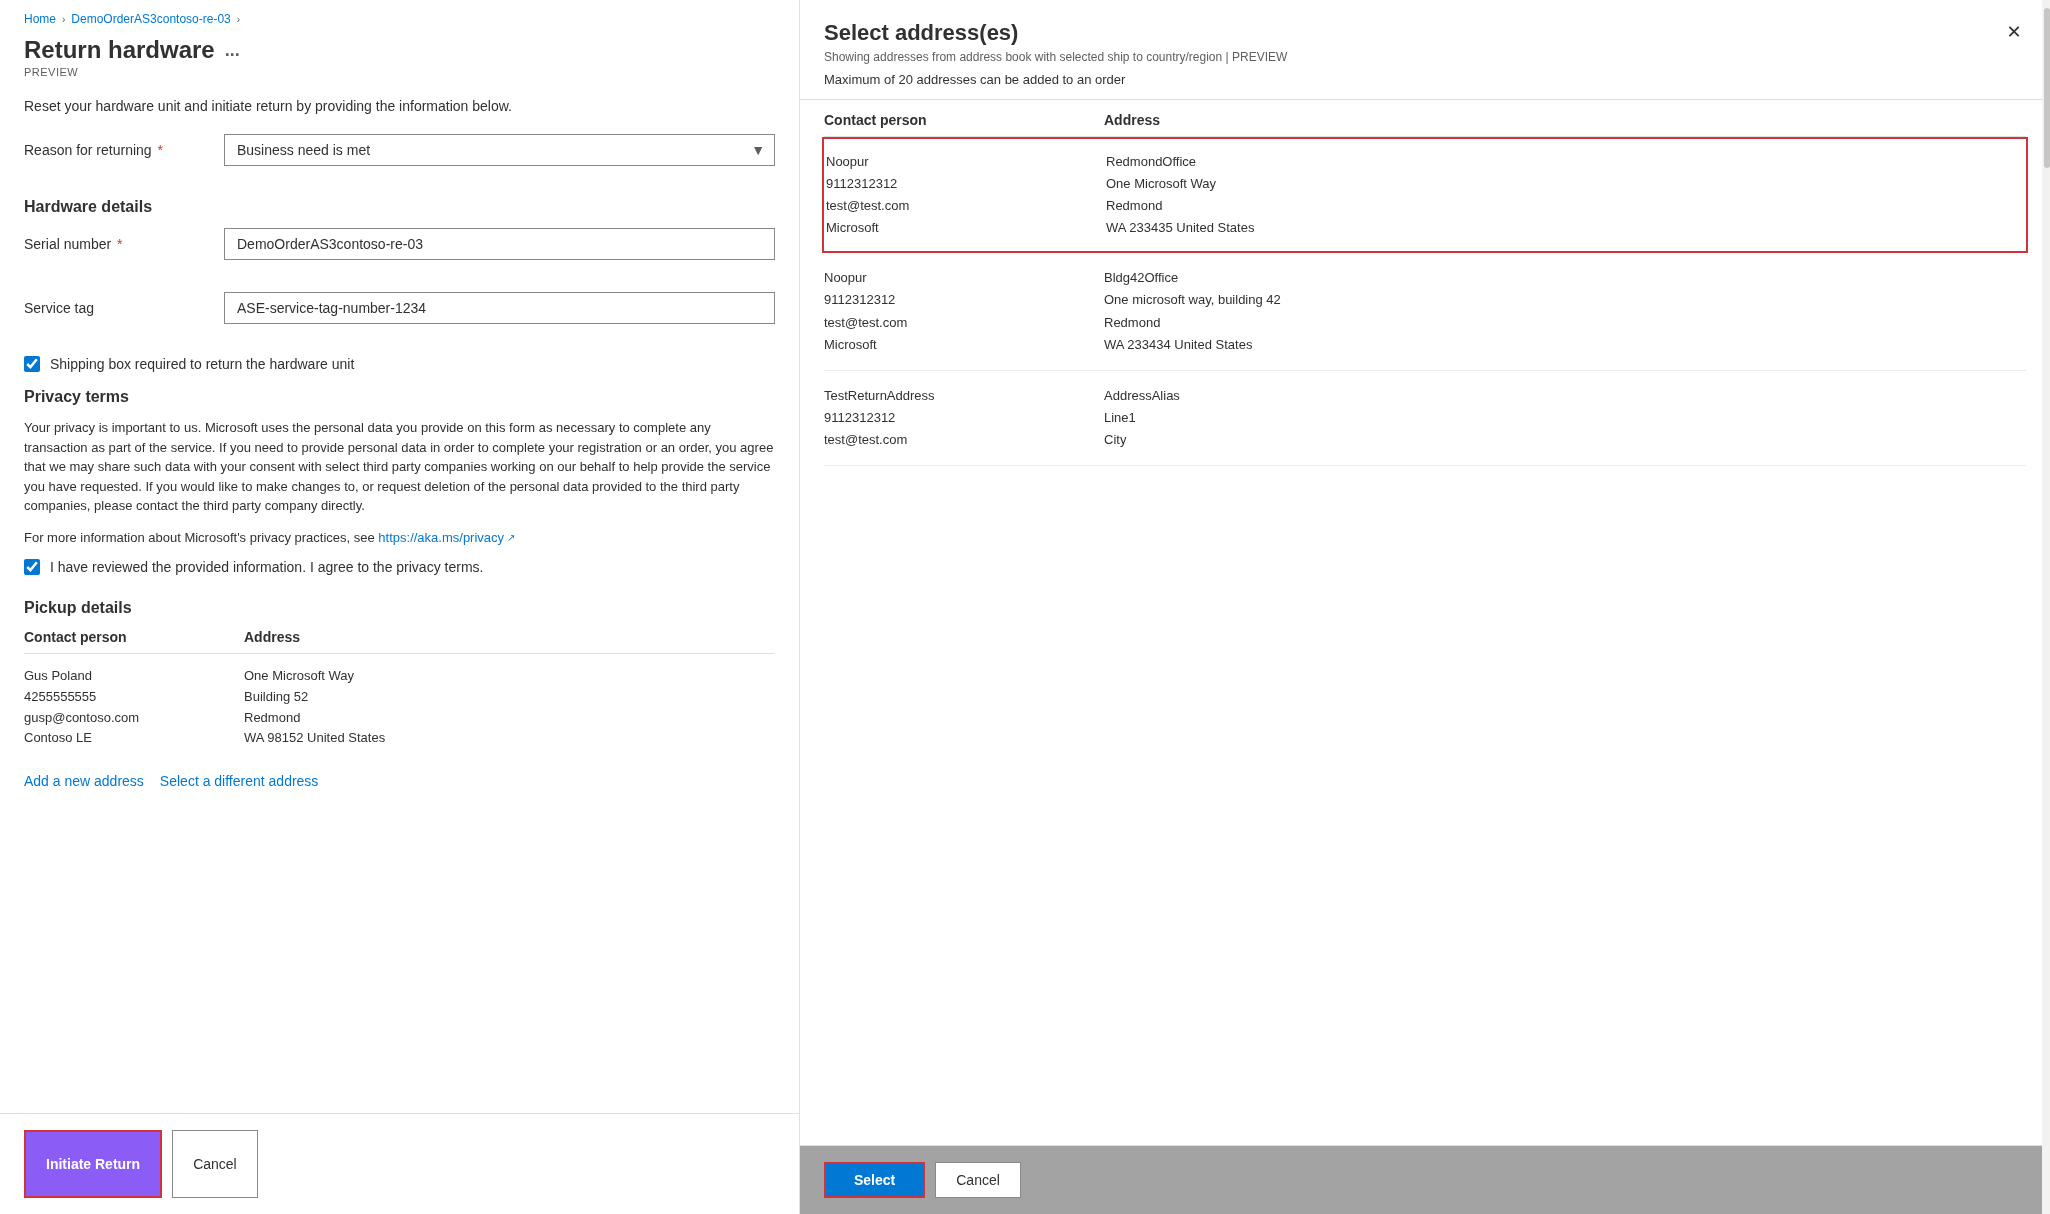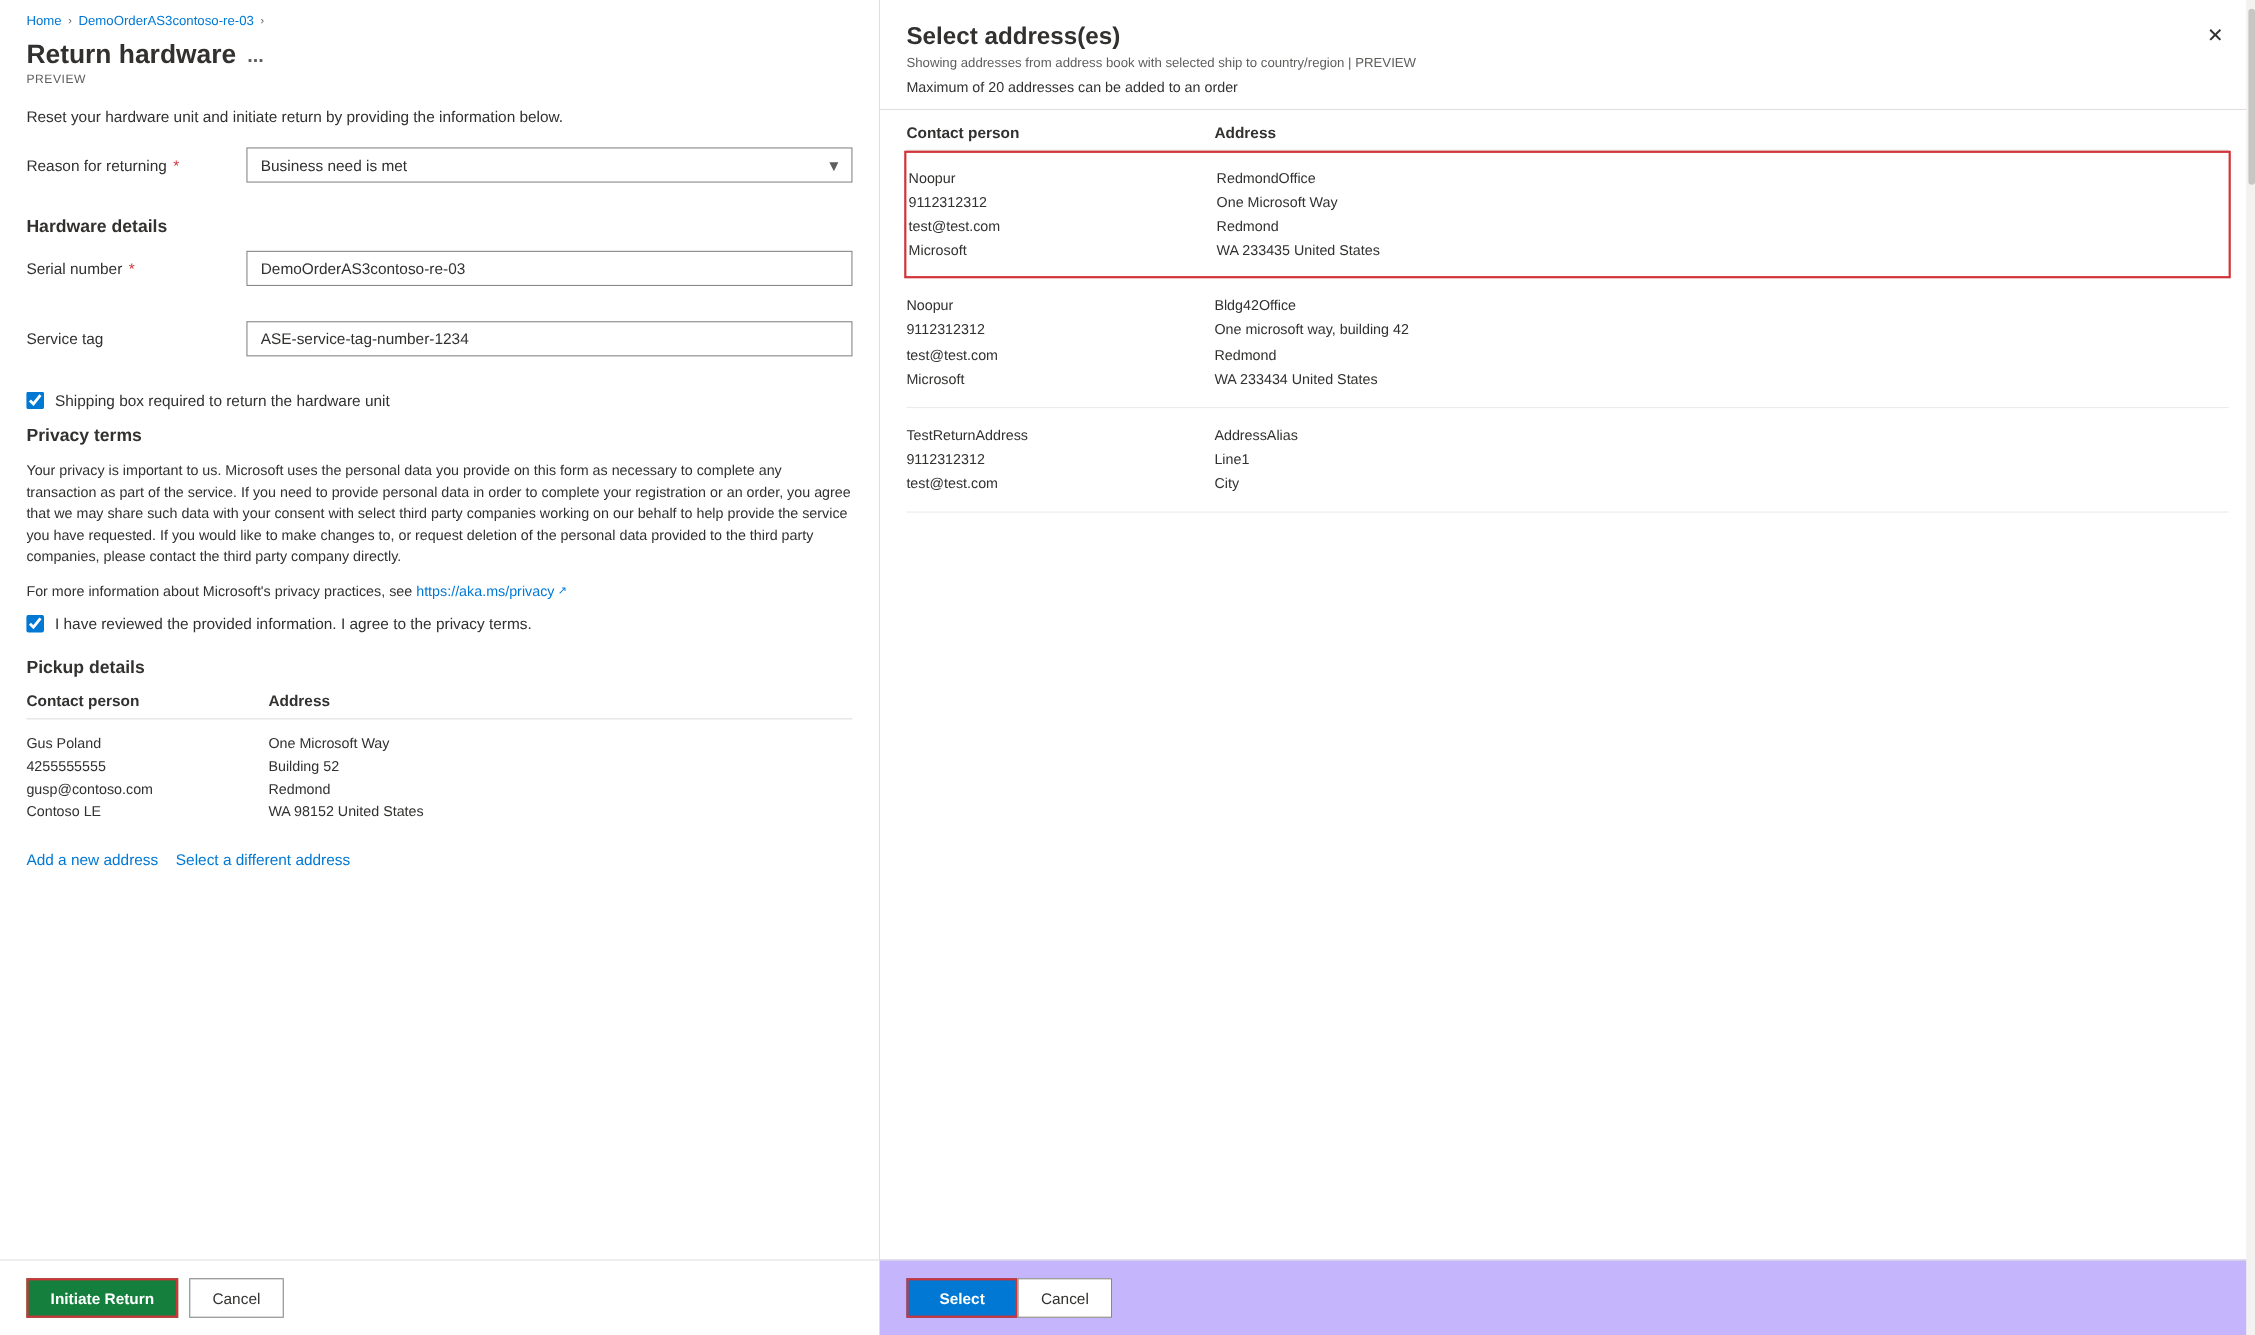--- a/index.html
+++ b/index.html
@@ -234,22 +234,22 @@
 
     
     .left-footer {
       padding: 16px 24px;
       display: flex;
       gap: 10px;
       border-top: 1px solid #e1dfdd;
       background: #fff;
     }
     .btn-primary {
-      padding: 8px 20px;
-      background: #15803d;
+      padding: 24px 20px;
+      background: #8b5cf6;
       color: #fff;
       border: 2px solid #d13438;
       font-size: 14px;
       font-weight: 600;
       cursor: pointer;
     }
     .btn-secondary {
       padding: 8px 20px;
       background: #fff;
       color: #323130;
@@ -352,22 +352,23 @@
       right: 0;
       width: 6px;
       height: 160px;
       background: #c8c6c4;
       border-radius: 3px;
     }
 
     .right-footer {
       padding: 16px 24px;
       display: flex;
+      gap: 10px;
       border-top: 1px solid #e1dfdd;
-      background: #c4b5fd;
+      background: #a3a3a3;
     }
     .btn-select {
       padding: 8px 28px;
       background: #0078d4;
       color: #fff;
       border: 2px solid #d13438;
       font-size: 14px;
       font-weight: 600;
       cursor: pointer;
     }

